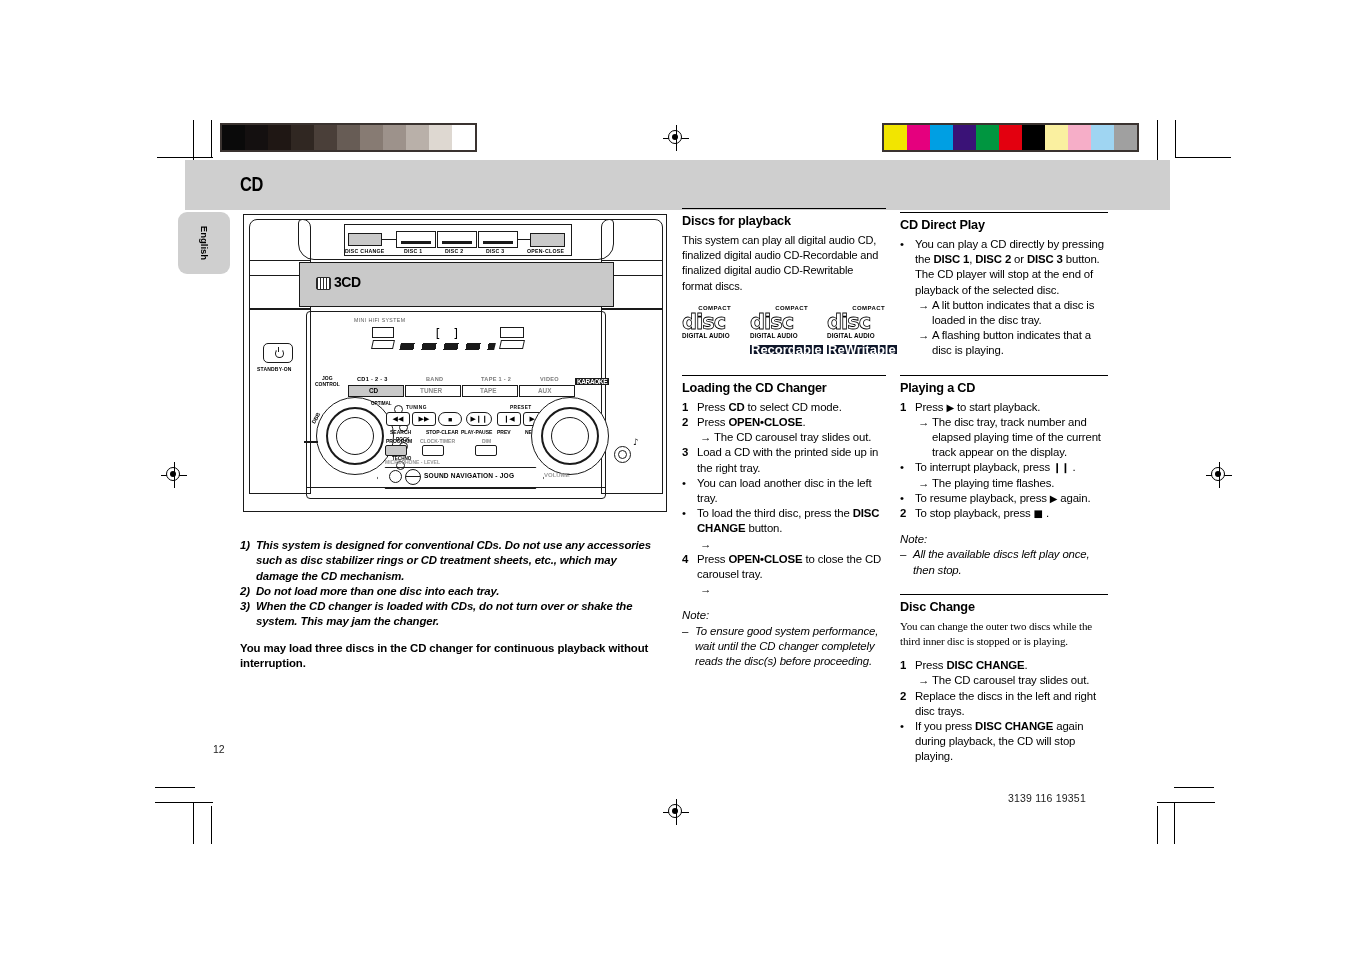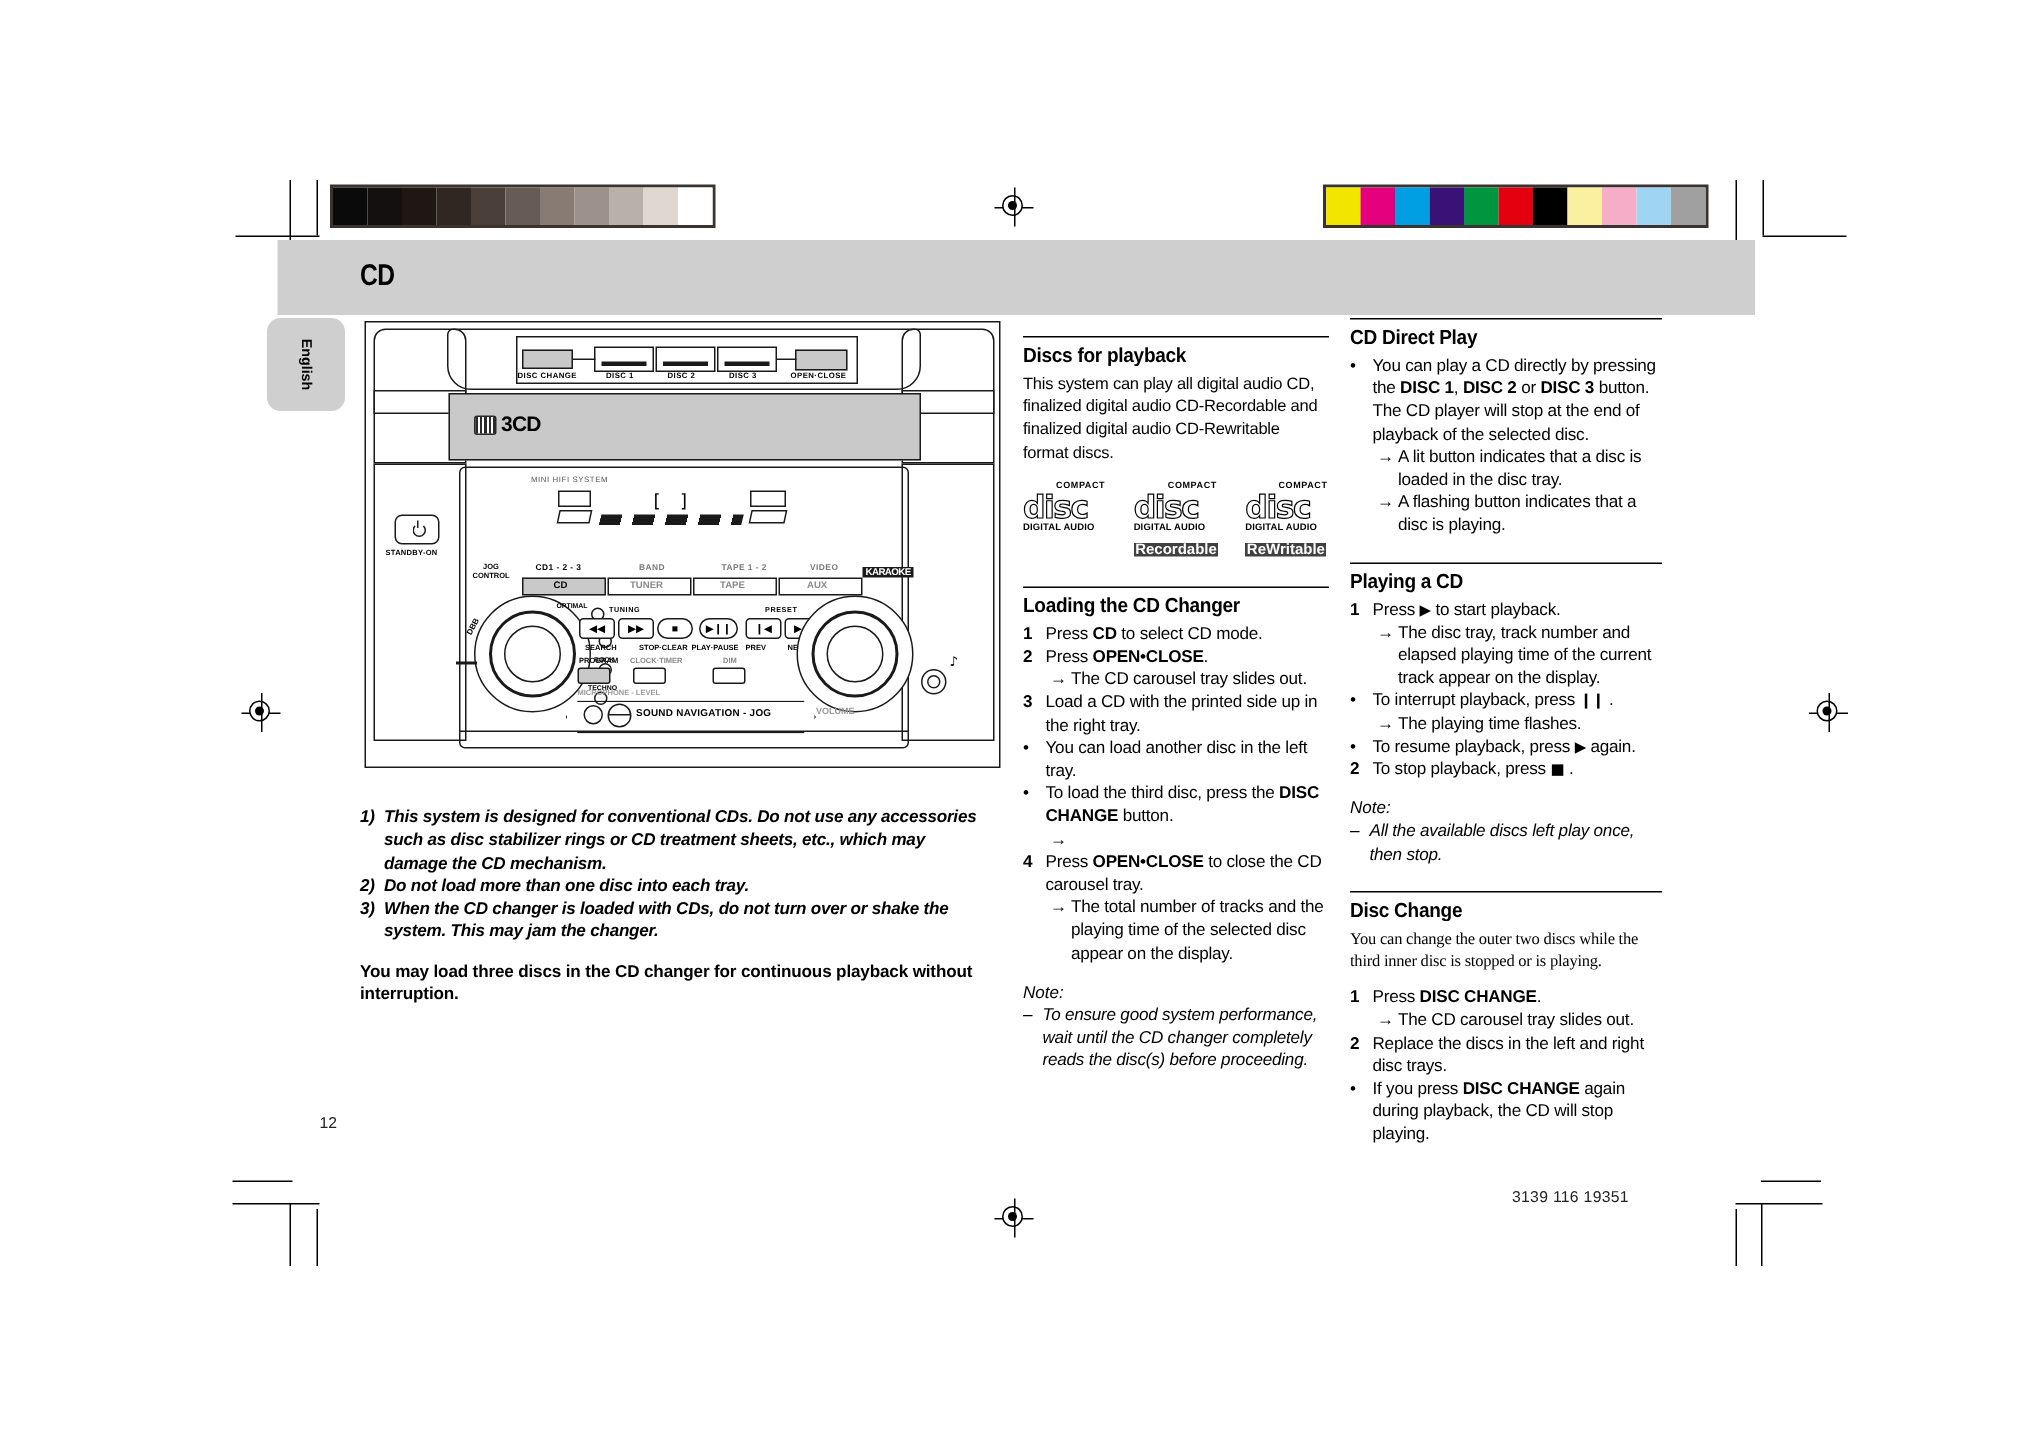--- a/index.html
+++ b/index.html
@@ -95,21 +95,21 @@
     font-weight: bold;
     white-space: nowrap;
     color: #000;
   }
 
   
   .col {
     position: absolute;
     color: #000;
   }
-  .col-mid { left: 682px; top: 224px; width: 204px; }
+  .col-mid { left: 682px; top: 208px; width: 204px; }
   .col-right { left: 900px; top: 212px; width: 208px; }
 
   h2.sec {
     font-size: 13.5px;
     font-weight: bold;
     margin: 0 0 5px 0;
     padding: 0;
     letter-spacing: -0.2px;
     transform: scaleX(0.94);
     transform-origin: left center;
@@ -180,23 +180,23 @@
     color: #fff;
     font-family: "DejaVu Sans", sans-serif;
   }
   .cdlogo .aud {
     font-size: 6.3px;
     font-weight: bold;
     letter-spacing: 0.1px;
     line-height: 8px;
   }
   .cdlogo .tag {
-    background: #404040;
+    background: #0f172a;
     color: #fff;
-    font-size: 10px;
+    font-size: 13px;
     font-weight: bold;
     line-height: 9px;
     display: inline-block;
     padding: 0 1px;
     margin-top: 1px;
   }
 
   
   .warn {
     position: absolute;
@@ -533,21 +533,20 @@
         </div>
         <div class="row sub">
           <div class="mark">→</div>
         </div>
         <div class="row">
           <div class="mark">4</div>
           <div class="txt">Press <b>OPEN•CLOSE</b> to close the CD carousel tray.</div>
         </div>
         <div class="row sub">
           <div class="mark">→</div>
-          <div class="txt">The total number of tracks and the playing time of the selected disc appear on the display.</div>
         </div>
       </div>
     <div class="note-label">Note:</div>
     <div id="load-notes">
         <div class="row note-i">
           <div class="mark dash">–</div>
           <div class="txt">To ensure good system performance, wait until the CD changer completely reads the disc(s) before proceeding.</div>
         </div>
       </div>
   </div>

